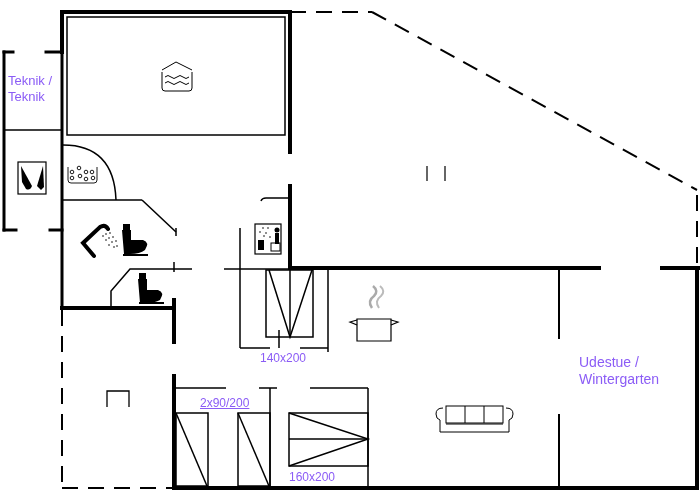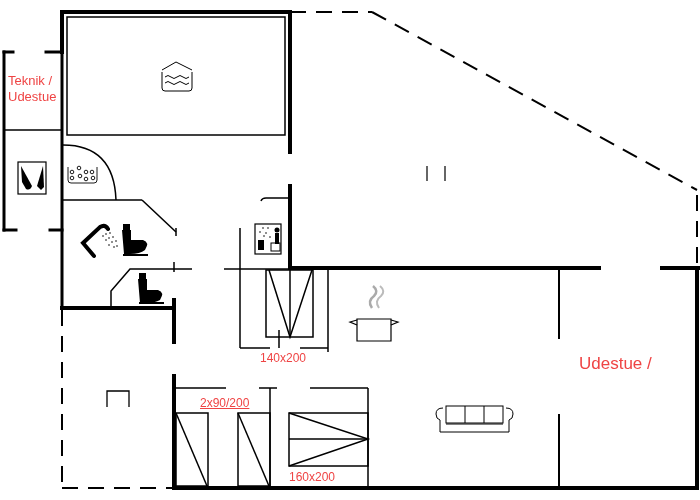--- a/index.html
+++ b/index.html
@@ -1,20 +1,20 @@
 <!DOCTYPE html>
 <html><head>
 <meta charset="utf-8">
 <style>
   html, body { margin: 0; padding: 0; background: #ffffff; }
   body { width: 700px; height: 500px; overflow: hidden; position: relative; font-family: "Liberation Sans", sans-serif; }
   svg { position: absolute; left: 0; top: 0; }
-  .lbl { position: absolute; color: #ef4444; font-family: "Liberation Sans", sans-serif; line-height: 1.2; white-space: nowrap; }
+  .lbl { position: absolute; color: #8b5cf6; font-family: "Liberation Sans", sans-serif; line-height: 1.2; white-space: nowrap; }
   .room { font-size: 13px; }
-  .room-big { font-size: 17px; }
+  .room-big { font-size: 14px; }
   .dim { font-size: 12px; }
 </style>
 </head>
 <body>
 
 <svg width="700" height="500" viewBox="0 0 700 500">
 
   <g stroke="#000" fill="none" stroke-linecap="square">
 
     <line x1="62" y1="12" x2="290" y2="12" stroke-width="4"></line>
@@ -190,22 +190,23 @@
     <path d="M443,408 Q436,408 436,414 Q436,419 440,420 V432 H509 V420 Q513,419 513,414 Q513,408 506,408"></path>
     <rect x="446" y="406" width="57" height="17"></rect>
     <line x1="465" y1="406" x2="465" y2="423"></line>
     <line x1="484" y1="406" x2="484" y2="423"></line>
     <line x1="446" y1="424" x2="503" y2="424"></line>
   </g>
 </svg>
 
 <div class="lbl room" style="left:8px; top:73px;">
   <div>Teknik /</div>
-  <div>Udestue</div>
+  <div>Teknik</div>
 </div>
 
 <div class="lbl room-big" style="left:579px; top:354px;">
   <div>Udestue /</div>
+  <div>Wintergarten</div>
 </div>
 
 <div class="lbl dim" style="left:260px; top:351px;">140x200</div>
 <div class="lbl dim" style="left:200px; top:396px;text-decoration:underline;">2x90/200</div>
 <div class="lbl dim" style="left:289px; top:470px;">160x200</div>
 
 </body></html>

